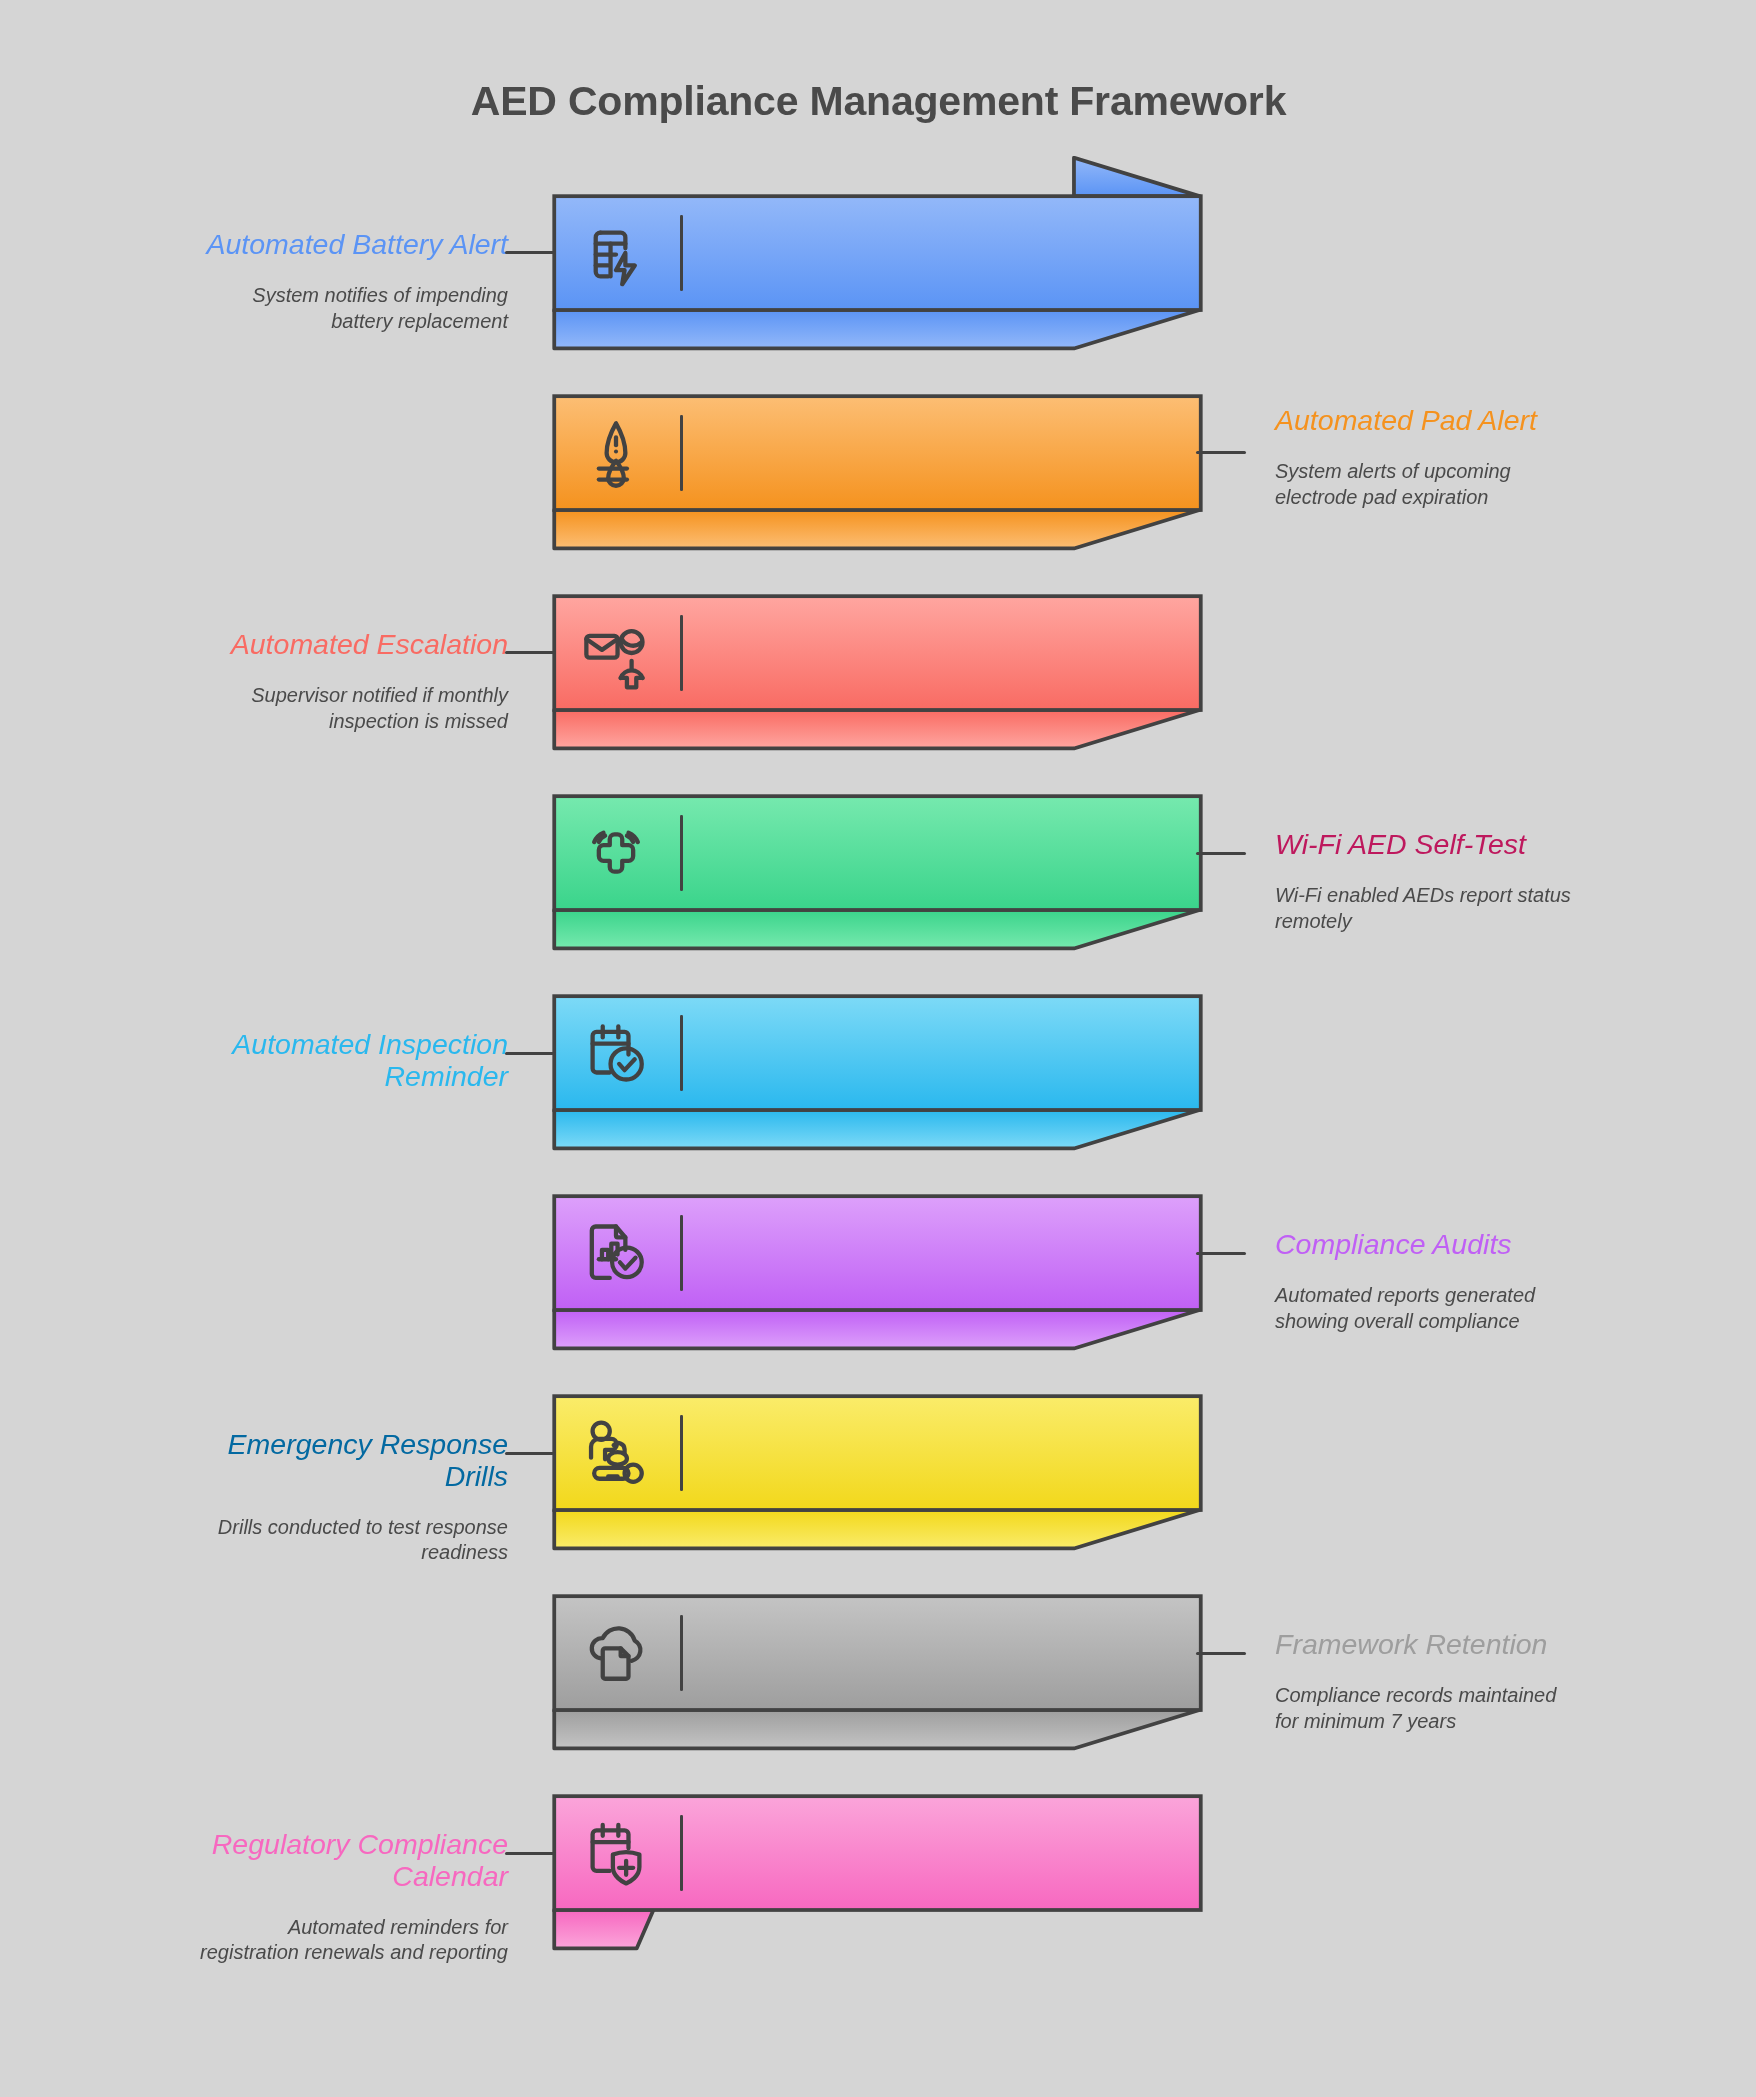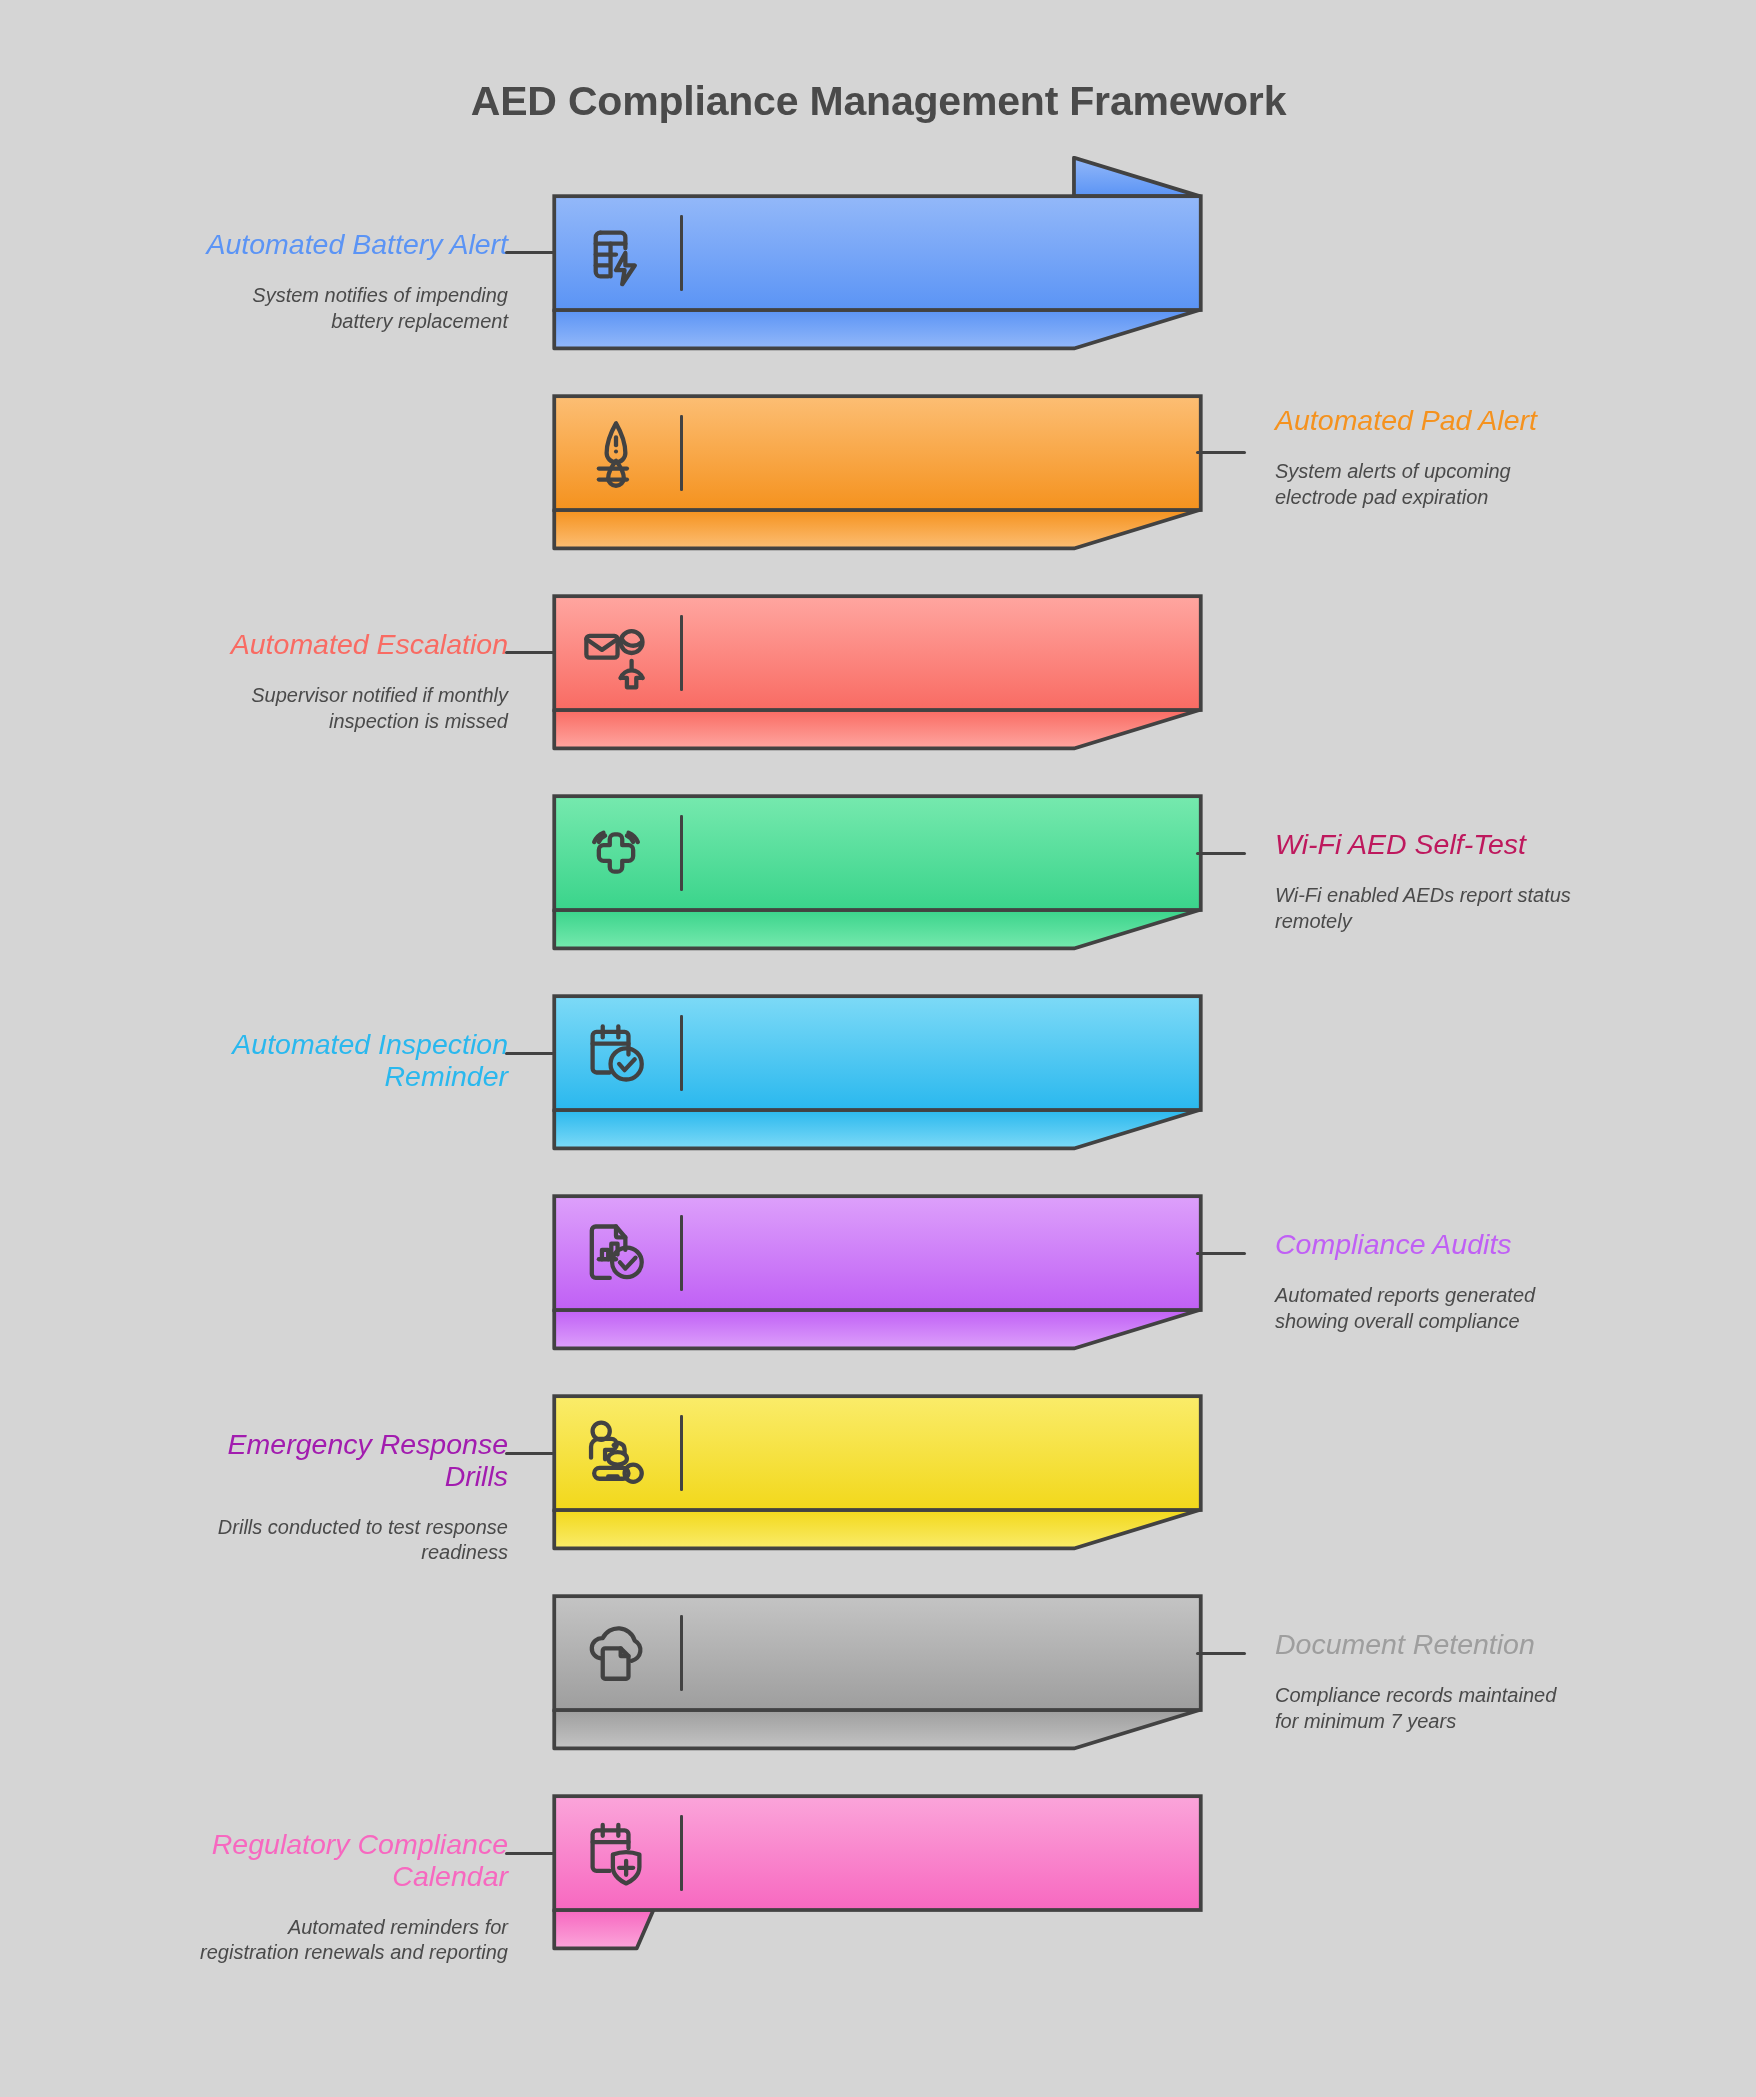--- a/index.html
+++ b/index.html
@@ -337,21 +337,21 @@
       <path d="M18 56 V42 a10 10 0 0 1 10 -10 h16 a7 7 0 0 1 7 7 v0 a7 7 0 0 1 -7 7 H36 v12" fill="none" stroke="#424242" stroke-width="5.5" stroke-linecap="round" stroke-linejoin="round"></path>
       <path d="M47 40 a8 8 0 0 1 14 5 v6" fill="none" stroke="#424242" stroke-width="5.5" stroke-linecap="round" stroke-linejoin="round"></path>
       <ellipse cx="52" cy="57" rx="12" ry="8" fill="none" stroke="#424242" stroke-width="5.5" stroke-linecap="round" stroke-linejoin="round"></ellipse>
       <path d="M22 76 a7 7 0 0 1 7 -7 h30 a7 7 0 0 1 0 14 H29 a7 7 0 0 1 -7 -7 z" fill="none" stroke="#424242" stroke-width="5.5" stroke-linecap="round" stroke-linejoin="round"></path>
       <circle cx="72" cy="76" r="11" fill="none" stroke="#424242" stroke-width="5.5" stroke-linecap="round" stroke-linejoin="round"></circle>
       <path d="M40 80 h12" fill="none" stroke="#424242" stroke-width="5.5" stroke-linecap="round" stroke-linejoin="round"></path>
     </svg></span>
       <span class="band-divider" style="top:97px;transform:translateY(-50%)"></span>
     </div>
     <div class="side left" style="top:1429px;">
-      <div class="side-title" style="color:#a21caf;">Emergency Response
+      <div class="side-title" style="color:#0369a1;">Emergency Response
 Drills</div>
       <div class="side-desc">Drills conducted to test response
 readiness</div>
     </div>
     <div class="connector left" style="top:1452px;"></div>
     </div>
     <div class="row" style="top: 0px;">
     <div class="band-wrap" style="top:1556px;height:195px;">
       <svg class="band-svg" width="651" height="195" viewBox="0 0 1551 466">
         <defs>
@@ -369,21 +369,21 @@
       </svg>
       <span class="band-icon" style="top:97px;transform:translateY(-50%)">
     <svg viewBox="0 0 100 100" width="100%" height="100%">
       <path d="M31 57 a13 13 0 0 1 2 -26 a22 22 0 0 1 41 3 a14 14 0 0 1 -4 26" fill="none" stroke="#424242" stroke-width="5.5" stroke-linecap="round" stroke-linejoin="round"></path>
       <path d="M36 44 h20 l10 10 v26 a3 3 0 0 1 -3 3 H36 a3 3 0 0 1 -3 -3 V47 a3 3 0 0 1 3 -3 z" fill="none" stroke="#424242" stroke-width="5.5" stroke-linecap="round" stroke-linejoin="round"></path>
       <path d="M56 44 v10 h10" fill="none" stroke="#424242" stroke-width="5.5" stroke-linecap="round" stroke-linejoin="round"></path>
     </svg></span>
       <span class="band-divider" style="top:97px;transform:translateY(-50%)"></span>
     </div>
     <div class="side right" style="top:1629px;">
-      <div class="side-title" style="color:#9e9e9e;">Document Retention</div>
+      <div class="side-title" style="color:#9e9e9e;">Framework Retention</div>
       <div class="side-desc">Compliance records maintained
 for minimum 7 years</div>
     </div>
     <div class="connector right" style="top:1652px;"></div>
     </div>
     <div class="row" style="top: 0px;">
     <div class="band-wrap" style="top:1756px;height:195px;">
       <svg class="band-svg" width="651" height="195" viewBox="0 0 1551 466">
         <defs>
           <linearGradient id="g8" x1="0" y1="0" x2="0" y2="1">

